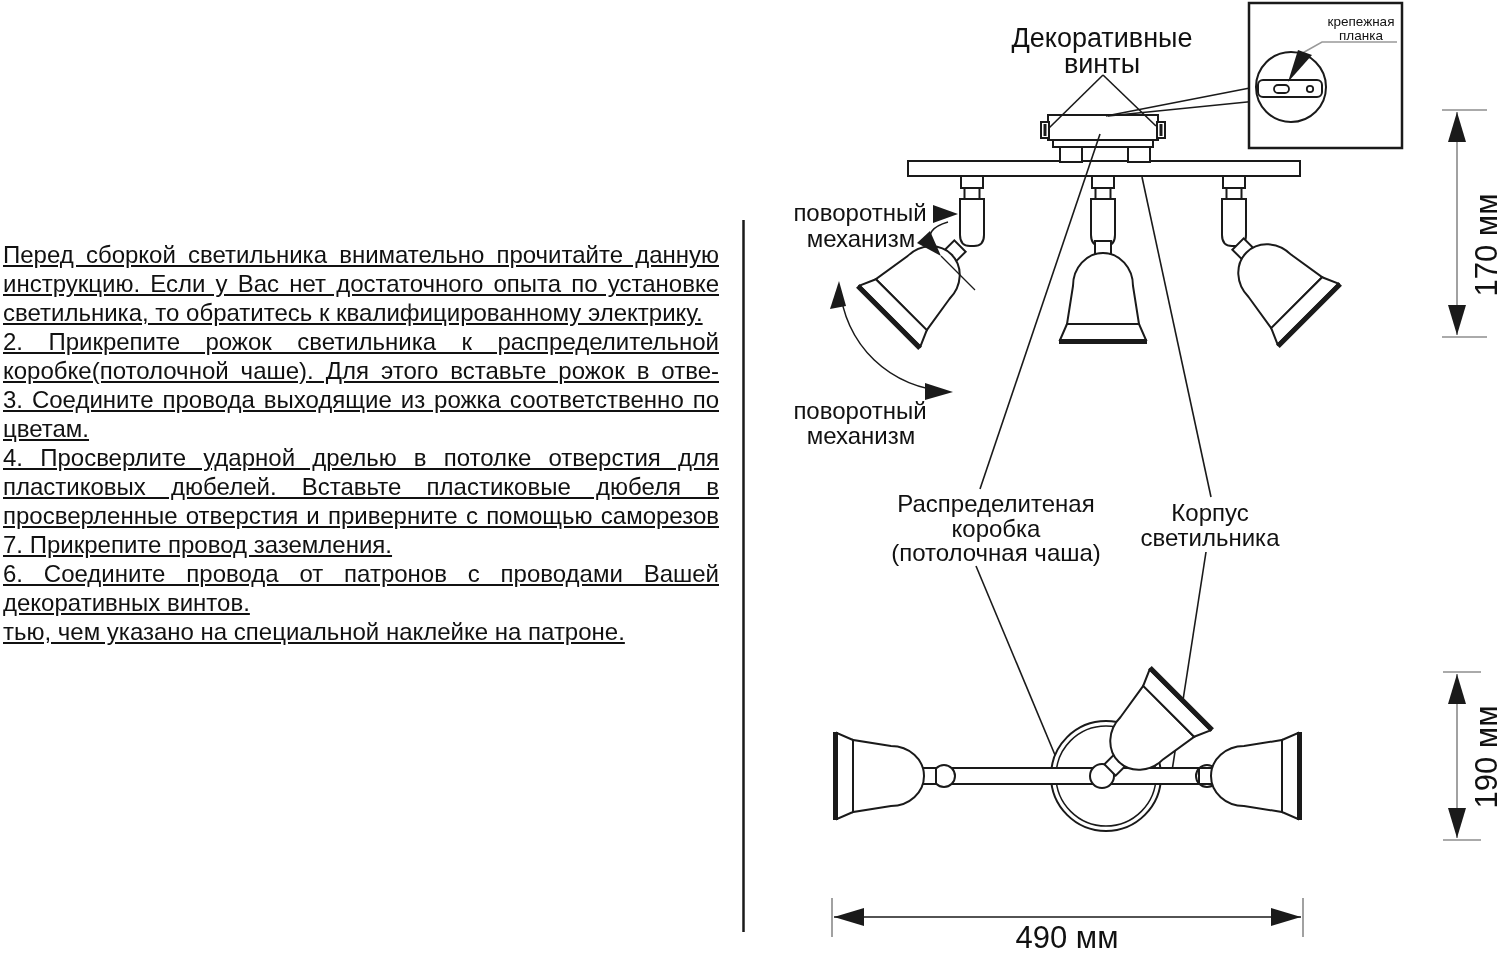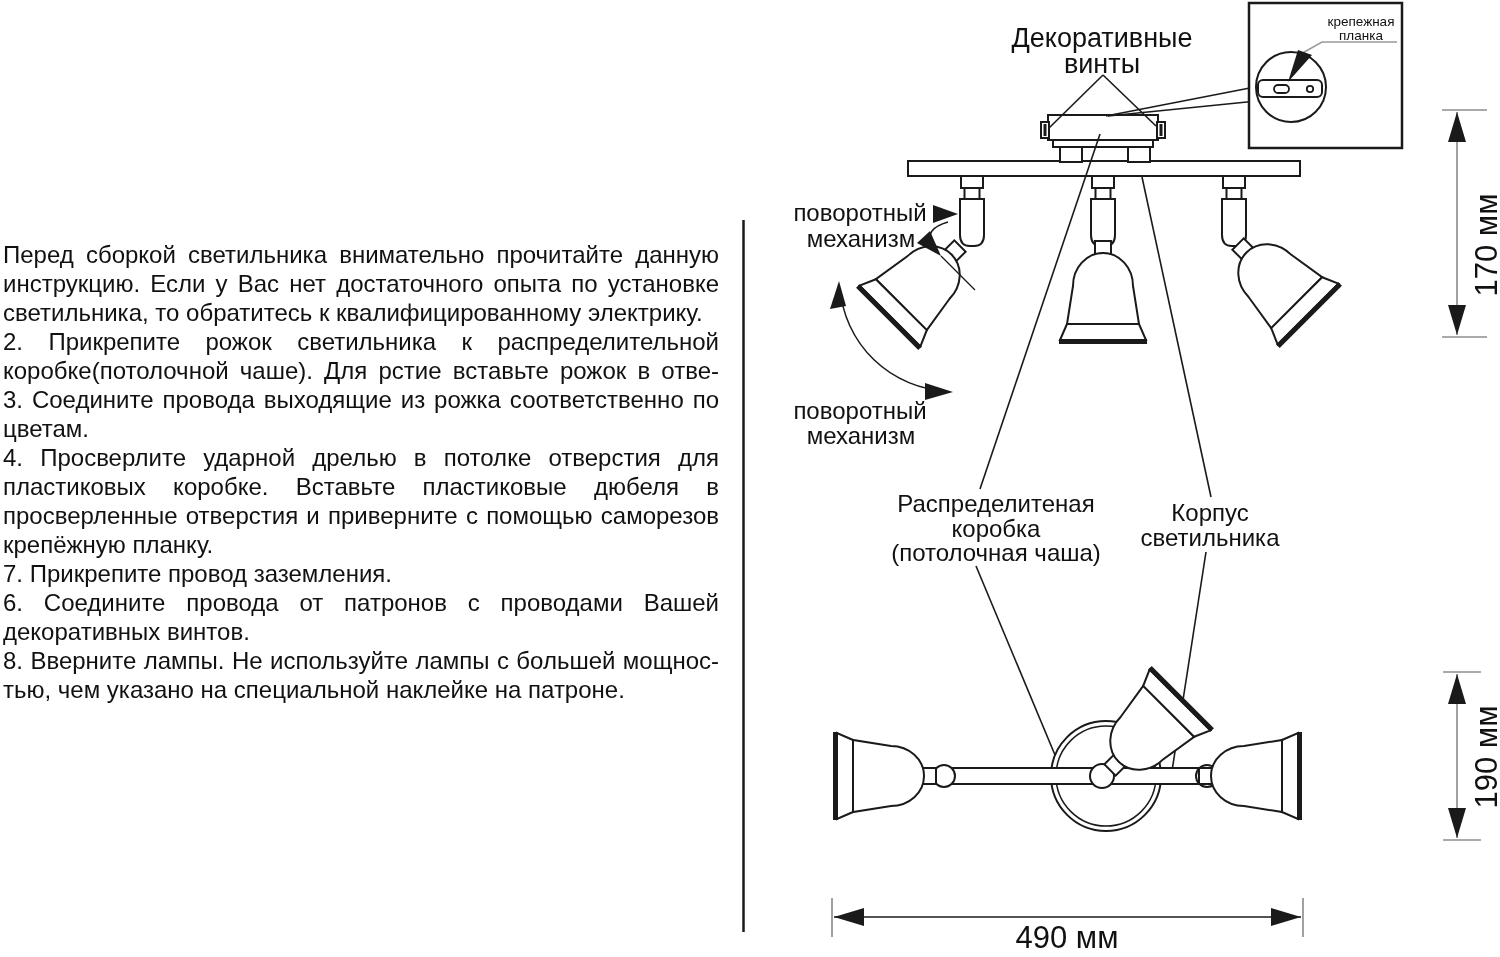--- a/index.html
+++ b/index.html
@@ -1,46 +1,44 @@
 <!DOCTYPE html>
 <html><head>
 <meta charset="utf-8">
 <style>
   html,body{margin:0;padding:0;background:#ffffff;}
   body{width:1500px;height:957px;position:relative;overflow:hidden;
        font-family:"Liberation Sans",sans-serif;color:#111;}
   .instructions{position:absolute;left:3px;top:240px;width:716px;
-       font-size:24px;line-height:29px;color:#111;}
+       font-size:24px;line-height:29px;color:#111;text-decoration:underline;}
   .iline{white-space:normal;}
   .iline.j{text-align:justify;text-align-last:justify;}
   svg text{fill:#111;}
   .lbl{font-size:24px;}
   .lbl-big{font-size:27px;}
   .lbl-small{font-size:13.5px;}
   .dim-text{font-size:31px;}
 </style>
 </head>
 <body>
 
 <div class="instructions">
     <div class="iline j">Перед сборкой светильника внимательно прочитайте данную</div>
     <div class="iline j">инструкцию. Если у Вас нет достаточного опыта по установке</div>
     <div class="iline">светильника, то обратитесь к квалифицированному электрику.</div>
     <div class="iline j">2. Прикрепите рожок светильника к распределительной</div>
-    <div class="iline j">коробке(потолочной чаше). Для рстие вставьте рожок в отве-</div>
+    <div class="iline j">коробке(потолочной чаше). Для этого вставьте рожок в отве-</div>
     <div class="iline j">3. Соедините провода выходящие из рожка соответственно по</div>
     <div class="iline">цветам.</div>
     <div class="iline j">4. Просверлите ударной дрелью в потолке отверстия для</div>
-    <div class="iline j">пластиковых коробке. Вставьте пластиковые дюбеля в</div>
+    <div class="iline j">пластиковых дюбелей. Вставьте пластиковые дюбеля в</div>
     <div class="iline j">просверленные отверстия и приверните с помощью саморезов</div>
-    <div class="iline">крепёжную планку.</div>
     <div class="iline">7. Прикрепите провод заземления.</div>
     <div class="iline j">6. Соедините провода от патронов с проводами Вашей</div>
     <div class="iline">декоративных винтов.</div>
-    <div class="iline j">8. Вверните лампы. Не используйте лампы с большей мощнос-</div>
     <div class="iline">тью, чем указано на специальной наклейке на патроне.</div>
   </div>
 
 <svg width="1500" height="957" viewBox="0 0 1500 957" xmlns="http://www.w3.org/2000/svg" style="position:absolute;left:0;top:0;">
 
   <defs>
 
     <g id="lampHead">
       <rect x="-8" y="0" width="16" height="13" fill="#fff" stroke="#1a1a1a" stroke-width="2"></rect>
       <path d="M -30 45 A 30 33 0 0 1 30 45 L 36 83 L -36 83 Z" fill="#fff" stroke="#1a1a1a" stroke-width="2"></path>

